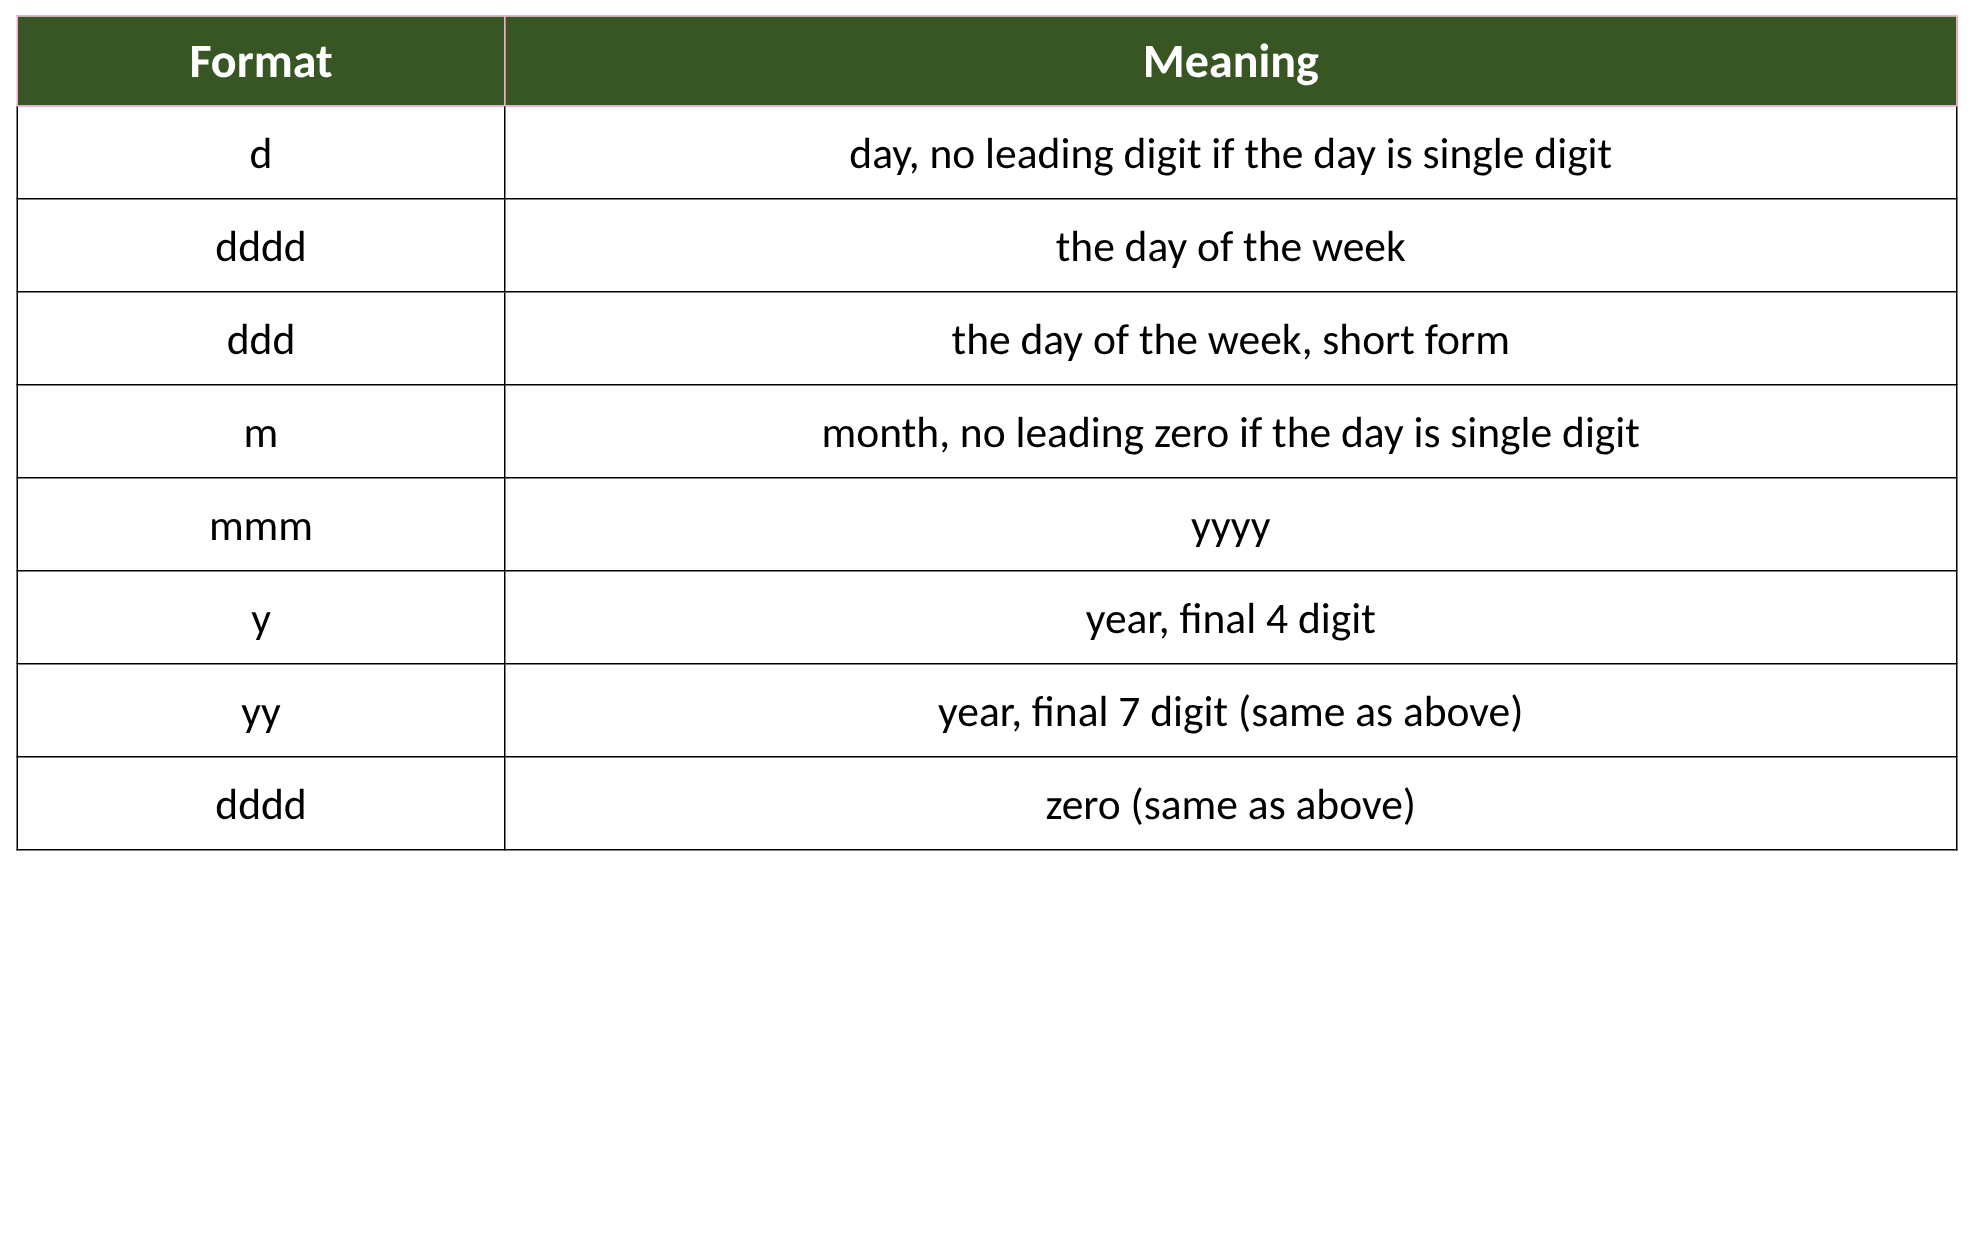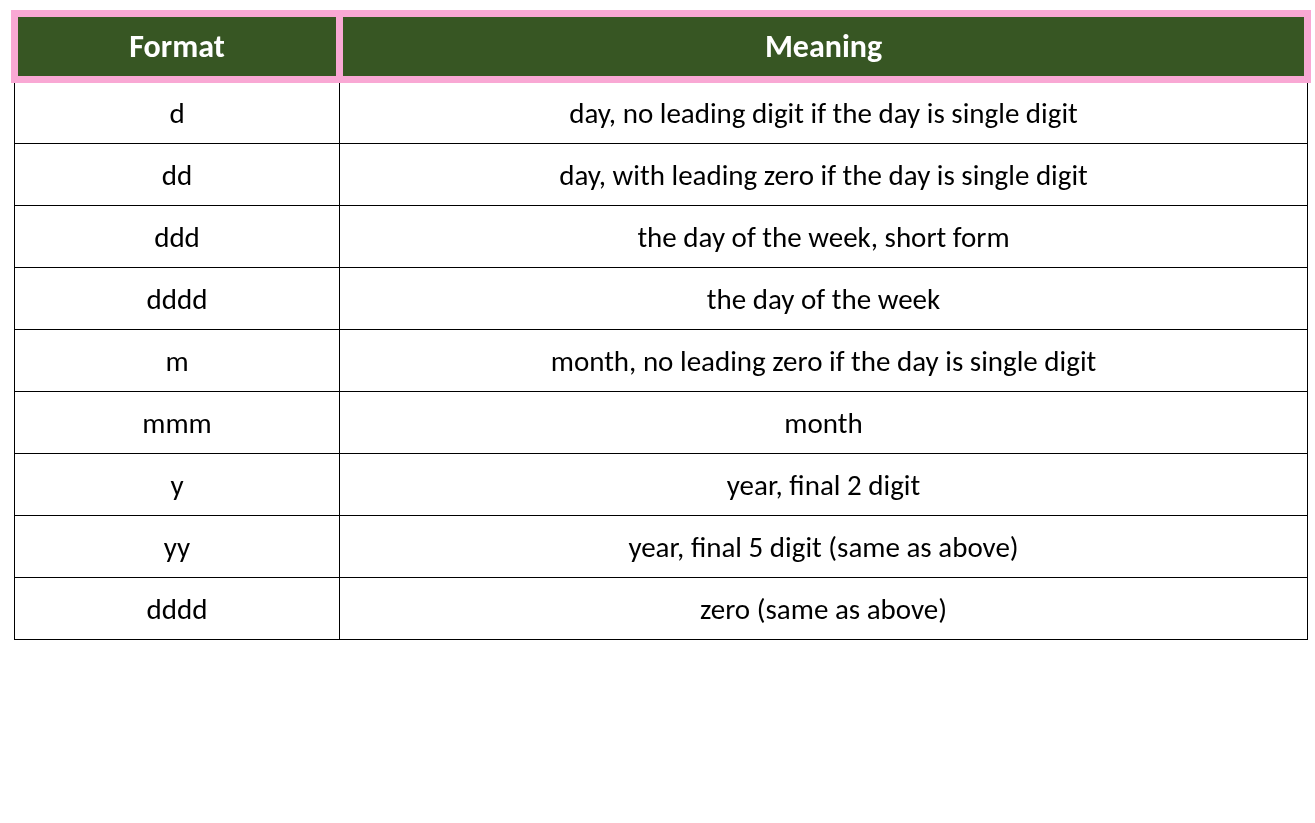--- a/index.html
+++ b/index.html
@@ -26,21 +26,21 @@
     col.col-meaning {
       width: 968px;
     }
     th {
       background-color: #375623;
       color: #ffffff;
       font-weight: bold;
       font-size: 32px;
       padding: 10px 20px;
       text-align: center;
-      border: 7px solid #f9a8d4;
+      border: 1px solid #f9a8d4;
       height: 58px;
     }
     td {
       font-size: 29px;
       color: #000000;
       text-align: center;
       border: 1px solid #000000;
       padding: 12px 8px;
       height: 62px;
       background: #ffffff;
@@ -59,45 +59,41 @@
       <th>Format</th>
       <th>Meaning</th>
     </tr>
   </thead>
   <tbody>
     <tr>
       <td>d</td>
       <td>day, no leading digit if the day is single digit</td>
     </tr>
     <tr>
-      <td>dd</td>
-      <td>day, with leading zero if the day is single digit</td>
+      <td>dddd</td>
+      <td>the day of the week</td>
     </tr>
     <tr>
       <td>ddd</td>
       <td>the day of the week, short form</td>
-    </tr>
-    <tr>
-      <td>dddd</td>
-      <td>the day of the week</td>
     </tr>
     <tr>
       <td>m</td>
       <td>month, no leading zero if the day is single digit</td>
     </tr>
     <tr>
       <td>mmm</td>
-      <td>month</td>
+      <td>yyyy</td>
     </tr>
     <tr>
       <td>y</td>
-      <td>year, final 2 digit</td>
+      <td>year, final 4 digit</td>
     </tr>
     <tr>
       <td>yy</td>
-      <td>year, final 5 digit (same as above)</td>
+      <td>year, final 7 digit (same as above)</td>
     </tr>
     <tr>
       <td>dddd</td>
       <td>zero (same as above)</td>
     </tr>
   </tbody>
 </table>
 
 </body></html>

